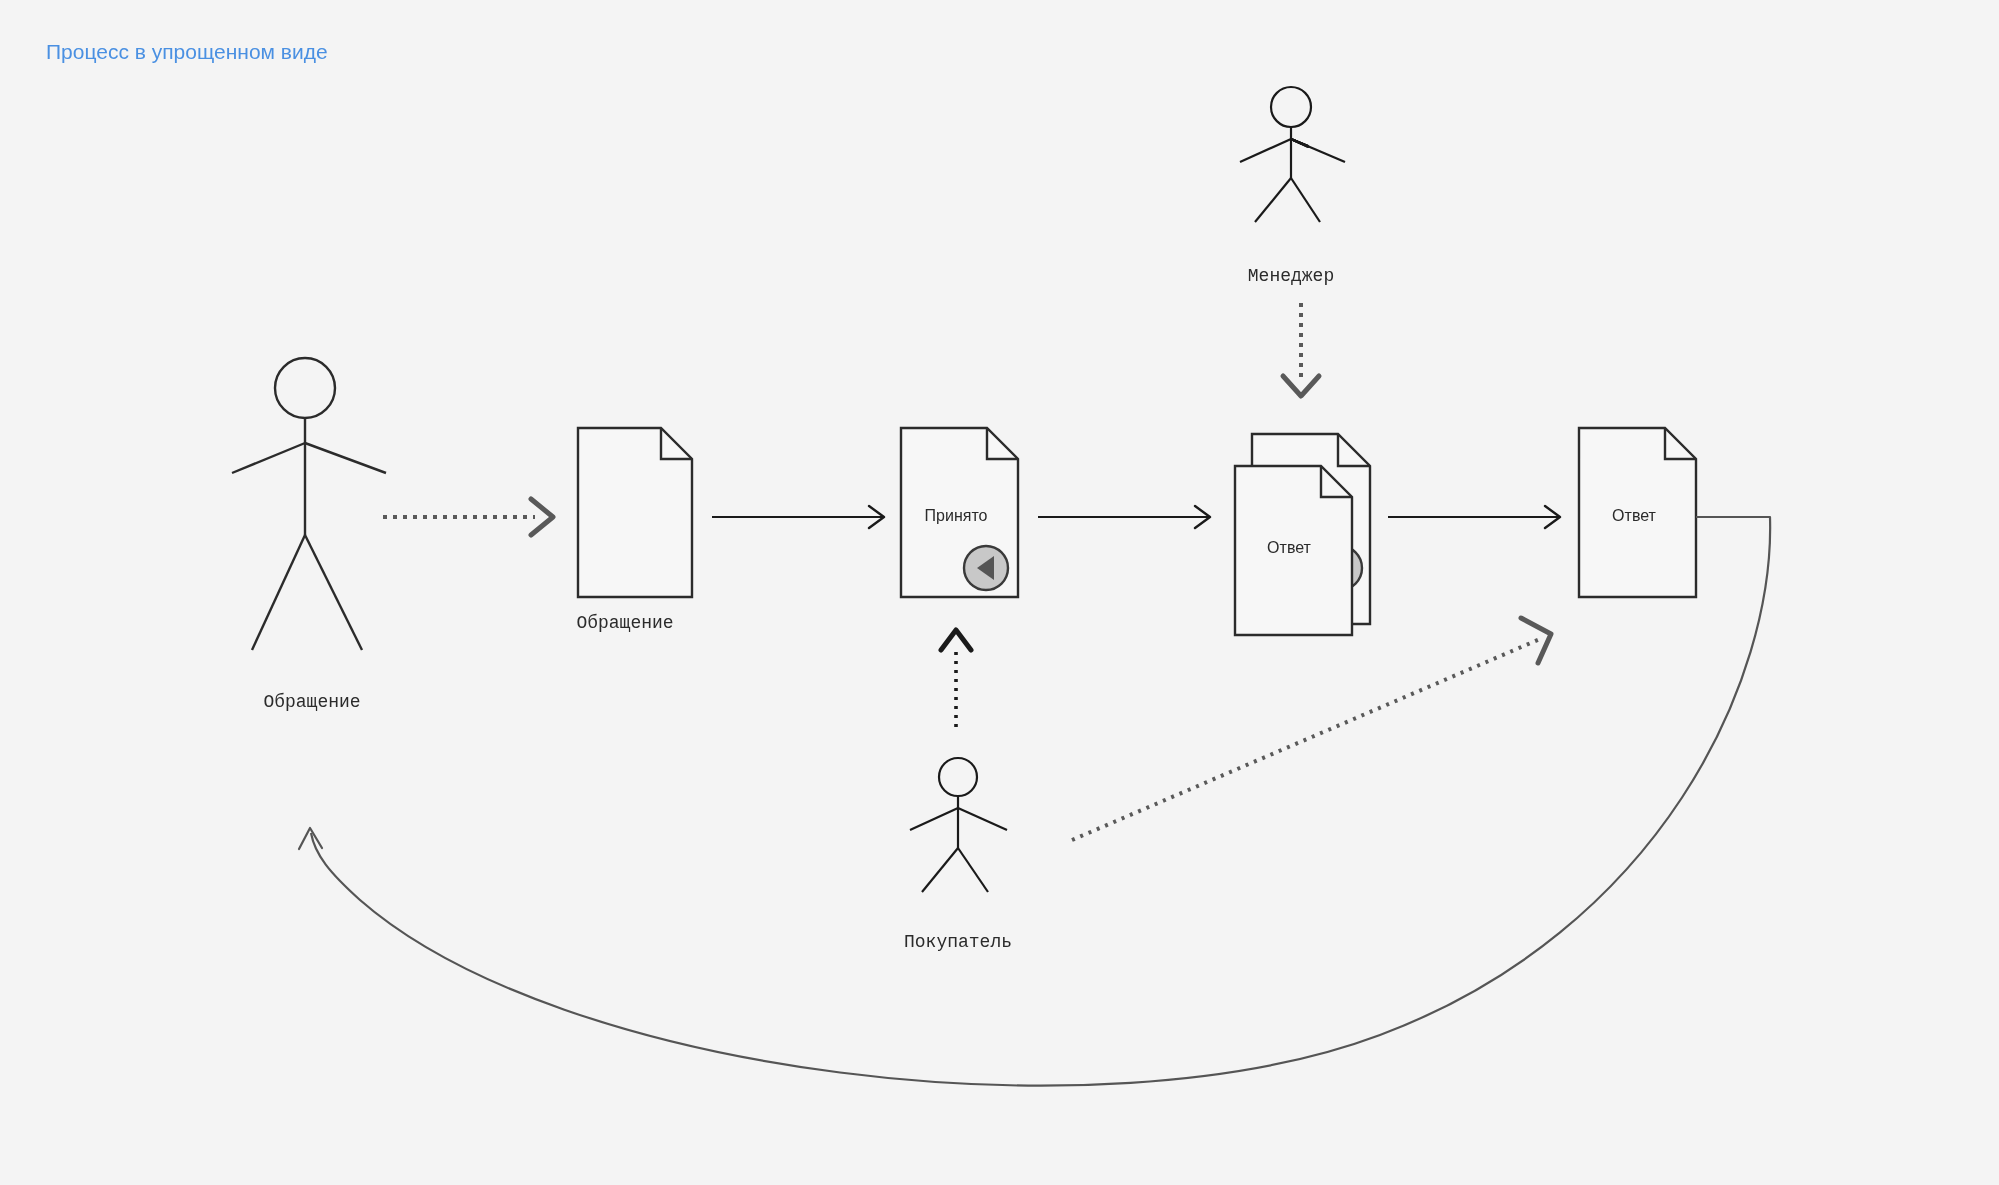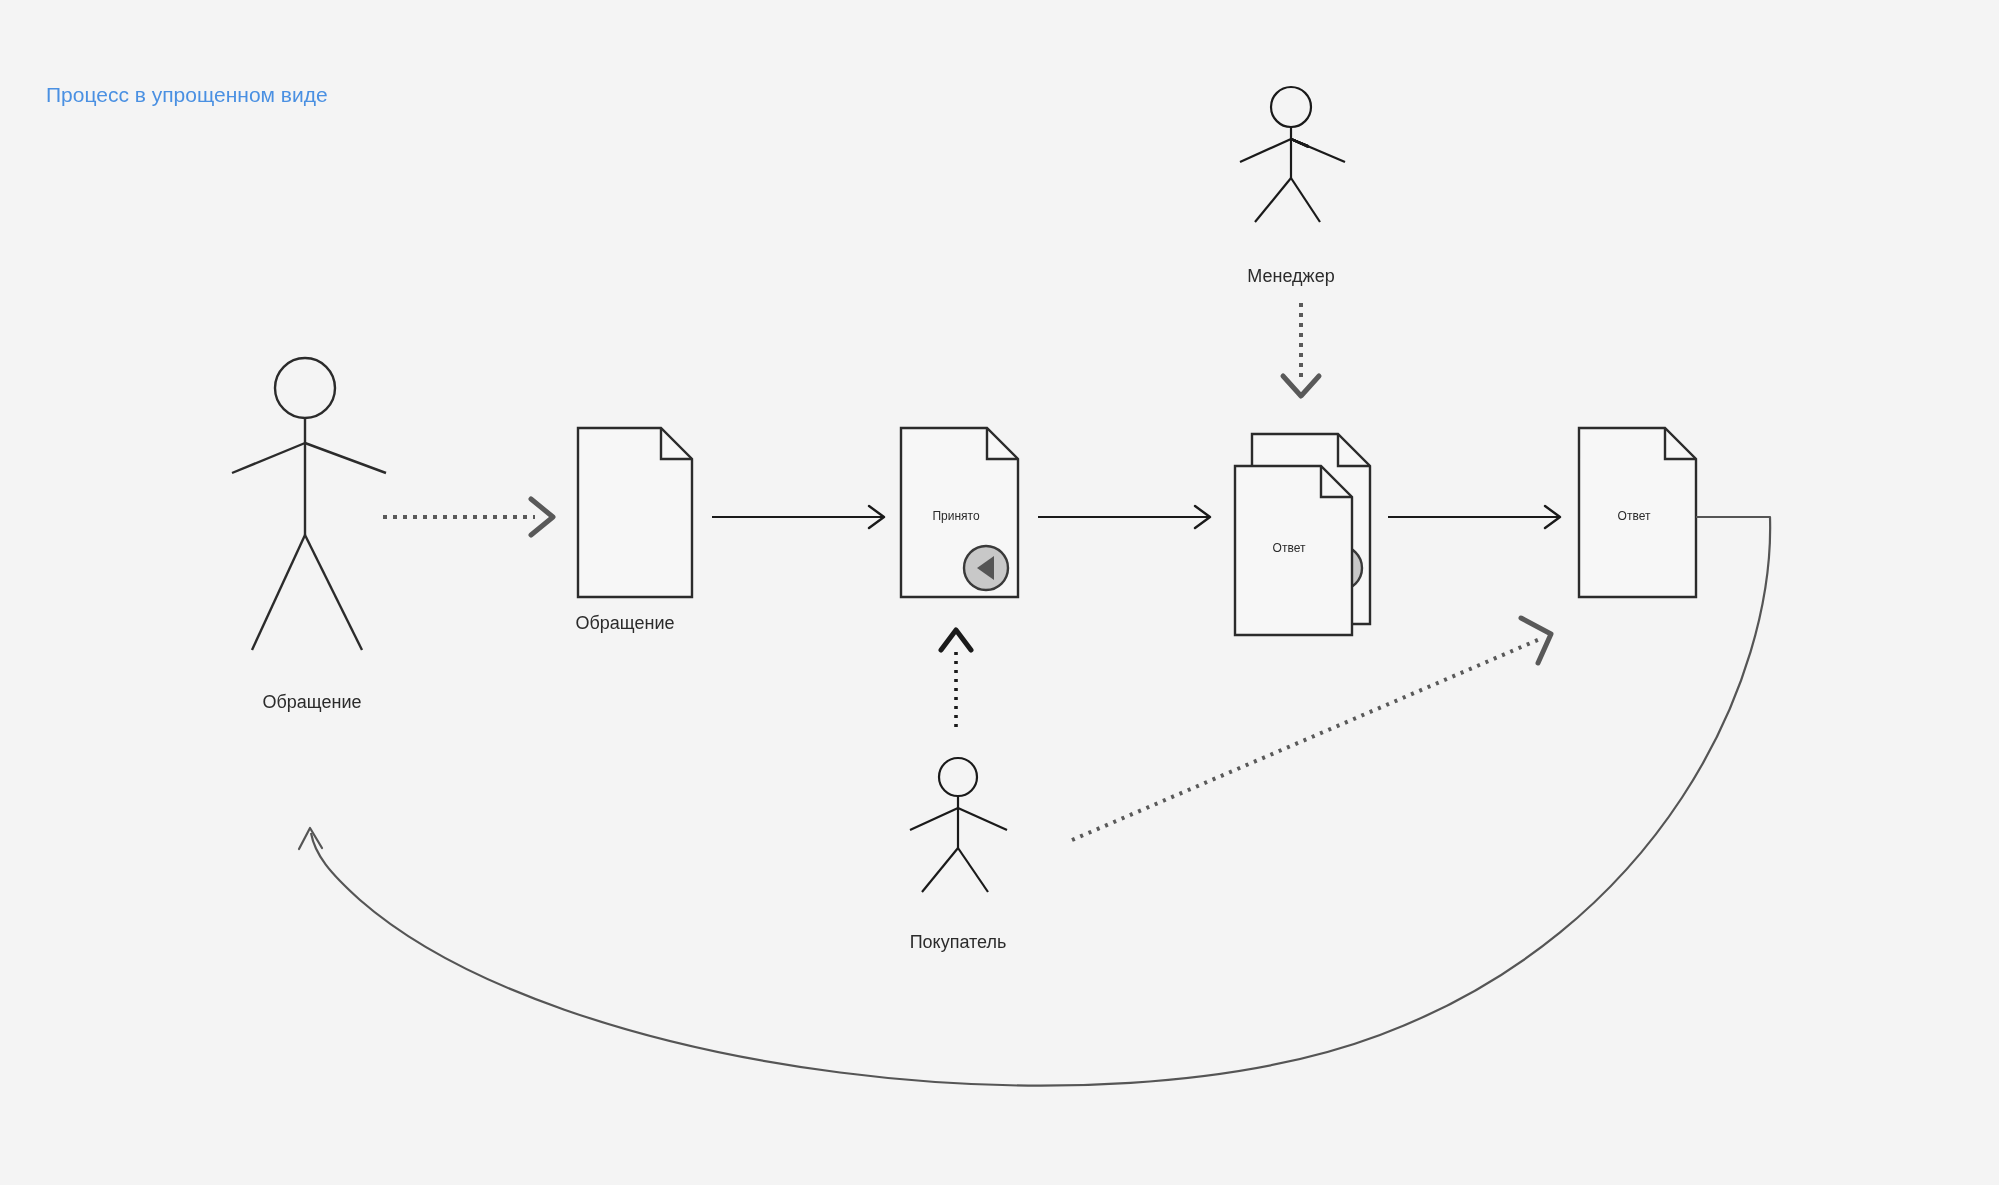--- a/index.html
+++ b/index.html
@@ -25,34 +25,33 @@
     height: 1185px;
   }
   .diagram-title {
     position: absolute;
     left: 46px;
     top: 40px;
     font-size: 21px;
     color: #4a90e2;
     font-family: "Liberation Sans", sans-serif;
     white-space: nowrap;
-    margin-top: 43px;
   }
   .node-label {
     position: absolute;
     font-size: 18px;
     color: #2b2b2b;
-    font-family: Liberation Sans, sans-serif;
+    font-family: Liberation Mono, monospace;
     white-space: nowrap;
     text-align: center;
     transform: translateX(-50%);
   }
   .doc-text {
     position: absolute;
-    font-size: 12px;
+    font-size: 16px;
     color: #2b2b2b;
     font-family: "Liberation Sans", sans-serif;
     white-space: nowrap;
     text-align: center;
     transform: translate(-50%, -50%);
   }
 </style>
 </head>
 <body style="background: rgb(244, 244, 244);">
 

